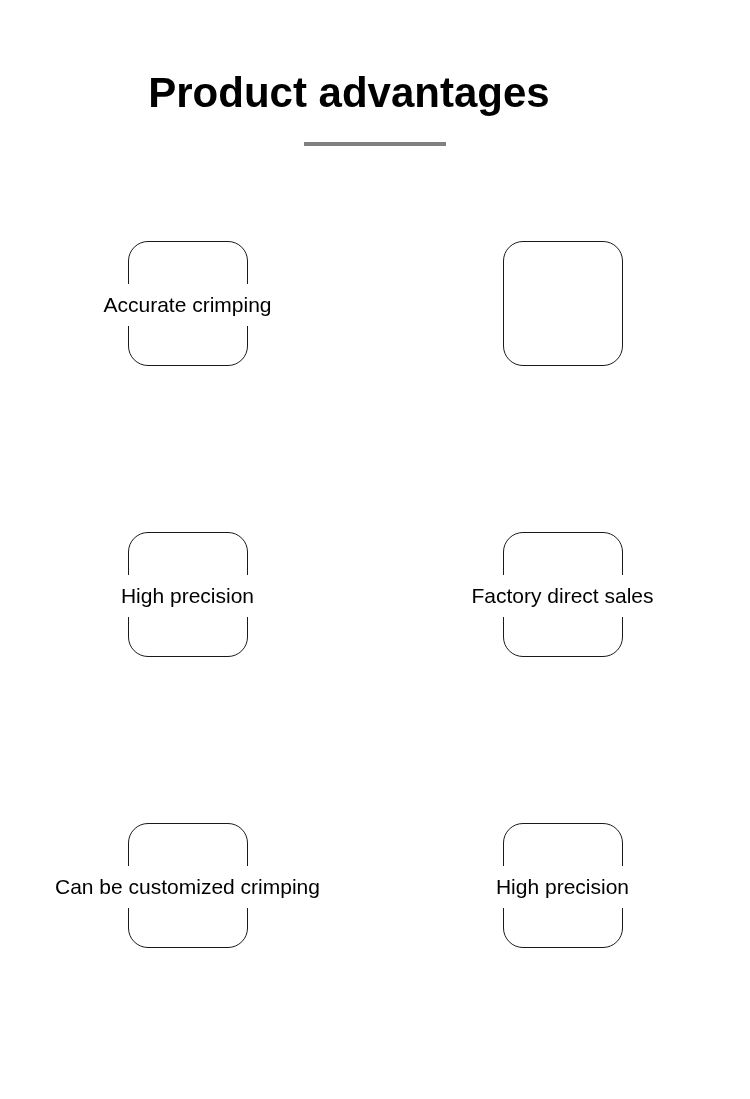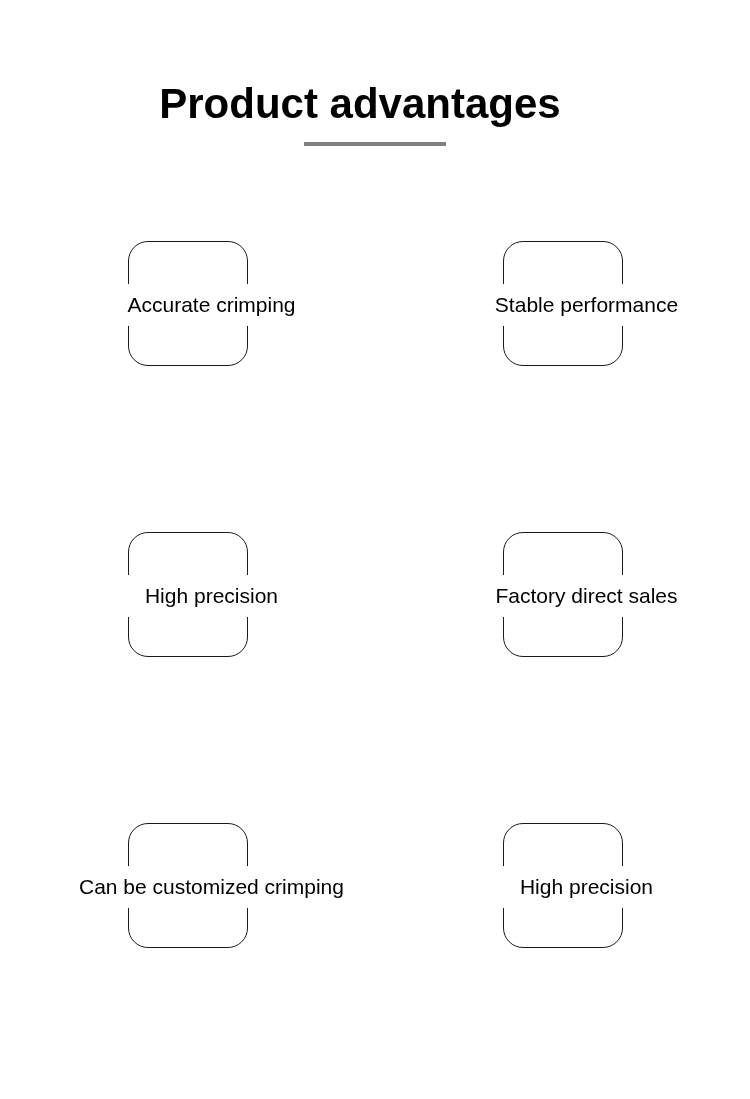--- a/index.html
+++ b/index.html
@@ -25,21 +25,21 @@
   
   .header {
     position: absolute;
     top: 0;
     left: 0;
     width: 750px;
     text-align: center;
   }
 
   .page-title {
-    margin: 16px;
+    margin: 5px;
     padding: 0;
     position: absolute;
     top: 62px;
     left: 0;
     width: 688px;
     font-family: "Liberation Sans", sans-serif;
     font-size: 42px;
     font-weight: bold;
     line-height: 52px;
     color: #000000;
@@ -106,21 +106,20 @@
     transform: translateY(-50%);
     height: 42px;
     line-height: 42px;
     background: #ffffff;
     font-family: "Liberation Sans", sans-serif;
     font-size: 21px;
     font-weight: normal;
     color: #000000;
     text-align: center;
     white-space: nowrap;
-    margin-left: 24px;
   }
 </style>
 </head>
 <body>
 
 <div class="page">
 
   <div class="header">
     <h1 class="page-title">Product advantages</h1>
     <div class="title-divider"></div>
@@ -128,21 +127,20 @@
 
   <div class="feature-grid">
 
     <div class="feature-row">
       <div class="feature-cell col-left">
         <div class="feature-box"></div>
         <div class="feature-label">Accurate crimping</div>
       </div>
       <div class="feature-cell col-right">
         <div class="feature-box"></div>
-        <div class="feature-label">Stable performance</div>
       </div>
     </div>
 
     <div class="feature-row">
       <div class="feature-cell col-left">
         <div class="feature-box"></div>
         <div class="feature-label">High precision</div>
       </div>
       <div class="feature-cell col-right">
         <div class="feature-box"></div>

